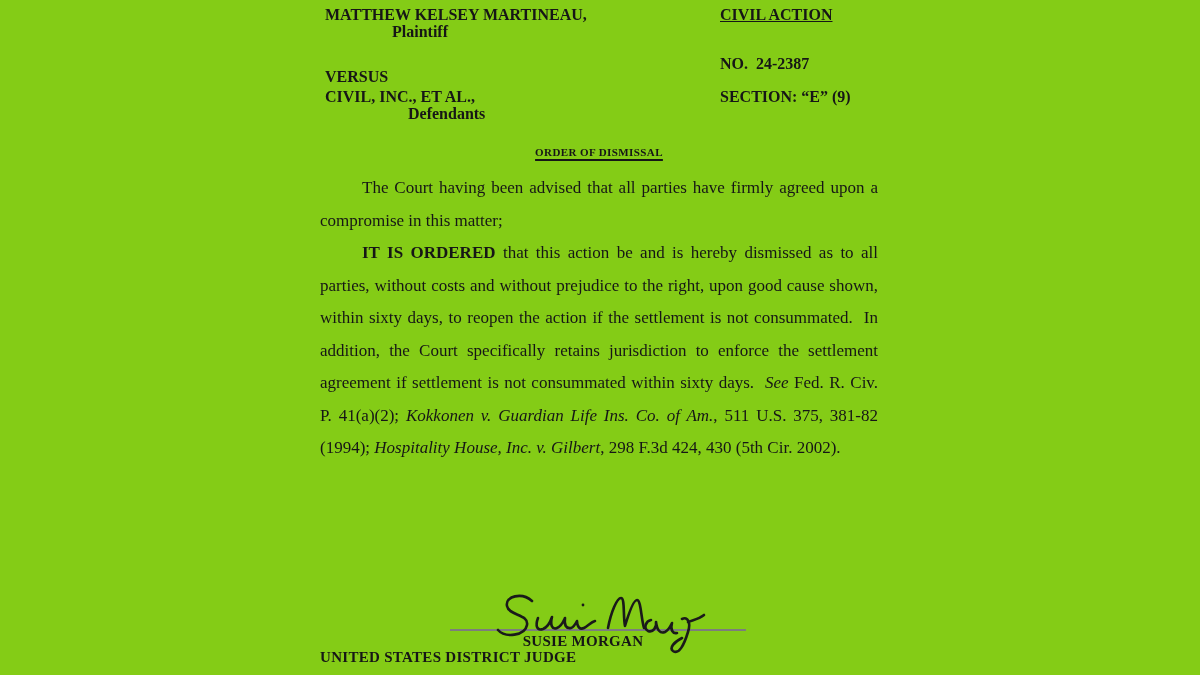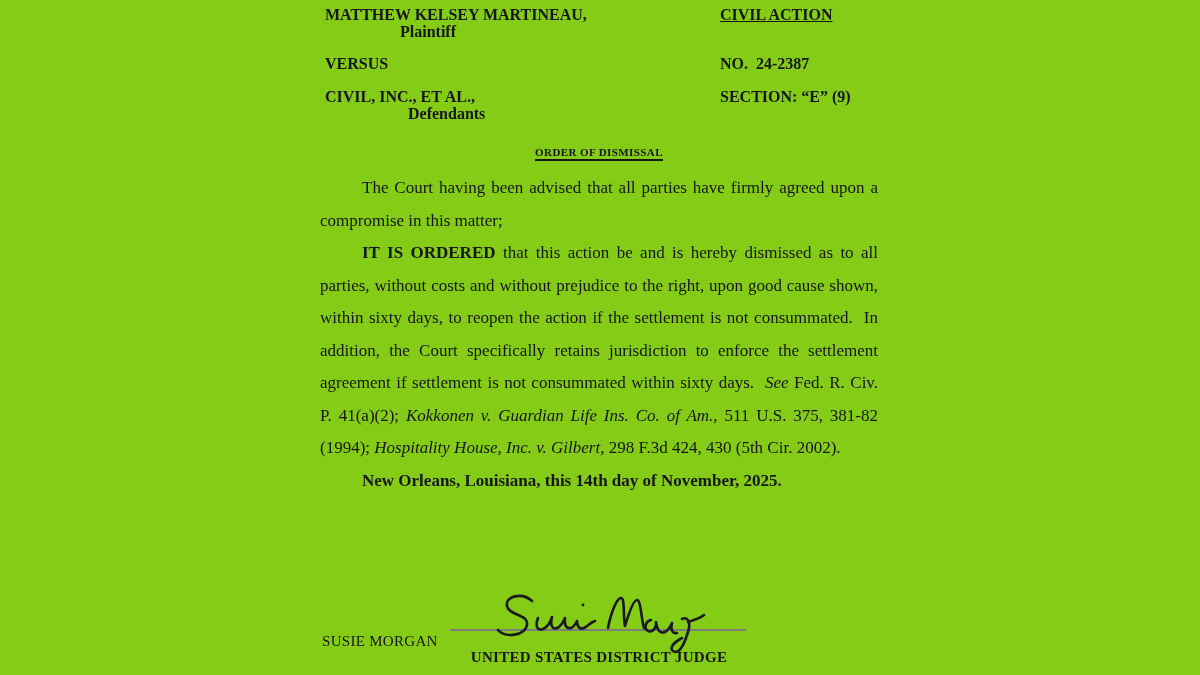--- a/index.html
+++ b/index.html
@@ -7,22 +7,22 @@
     position:relative;
     width:1200px;height:675px;
     background:#84cc16;
     font-family:"Liberation Serif", serif;
     color:#161616;
     overflow:hidden;
   }
   
   .cap{position:absolute;font-weight:bold;font-size:16px;line-height:18px;white-space:pre;}
   .cap-plaintiff{left:325px;top:6px;}
-  .cap-plaintiff-role{left:400px;top:23px;}
-  .cap-versus{left:325px;top:55px;}
+  .cap-plaintiff-role{left:392px;top:23px;}
+  .cap-versus{left:325px;top:68px;}
   .cap-defendant{left:325px;top:88px;}
   .cap-defendant-role{left:408px;top:105px;text-align:right;}
   .cap-civil{left:720px;top:6px;text-decoration:underline;}
   .cap-no{left:720px;top:55px;}
   .cap-section{left:720px;top:88px;}
   
   .order-title{
     position:absolute;left:320px;top:146px;width:558px;
     text-align:center;font-weight:bold;font-size:11px;
   }
@@ -41,26 +41,26 @@
   .body-text p{margin:0;text-indent:42px;}
   .body-text .b{font-weight:bold;}
   .body-text .i{font-style:italic;}
   
   .sig-line{
     position:absolute;left:450px;top:610px;width:296px;height:19px;
     border-bottom:2px solid #7d7d7d;
   }
   .sig-svg{position:absolute;left:492px;top:592px;}
   .sig-name{
-    position:absolute;left:322px;top:633px;width:558px;
-    text-align:left;font-weight:normal;font-size:15px;letter-spacing:0.3px;
+    position:absolute;left:304px;top:633px;width:558px;
+    text-align:center;font-weight:bold;font-size:15px;letter-spacing:0.3px;
   }
   .sig-title{
     position:absolute;left:320px;top:649px;width:558px;
-    text-align:center;font-weight:bold;font-size:15px;letter-spacing:0.3px;
+    font-weight:bold;font-size:15px;letter-spacing:0.3px;
   }
 </style>
 </head>
 <body>
 
 <div class="page">
 
   <div class="cap cap-plaintiff">MATTHEW KELSEY MARTINEAU,</div>
   <div class="cap cap-plaintiff-role">Plaintiff</div>
   <div class="cap cap-versus">VERSUS</div>
@@ -70,21 +70,20 @@
   <div class="cap cap-no">NO.&nbsp; 24-2387</div>
   <div class="cap cap-section">SECTION: “E” (9)</div>
 
   <div class="order-title">
     <span>ORDER OF DISMISSAL</span>
   </div>
 
   <div class="body-text" id="body-text">
       <p><span>The Court having been advised that all parties have firmly agreed upon a compromise in this matter;</span></p>
       <p><span class="b">IT IS ORDERED</span><span> that this action be and is hereby dismissed as to all parties, without costs and without prejudice to the right, upon good cause shown, within sixty days, to reopen the action if the settlement is not consummated.&nbsp; In addition, the Court specifically retains jurisdiction to enforce the settlement agreement if settlement is not consummated within sixty days.&nbsp; </span><span class="i">See</span><span> Fed. R. Civ. P. 41(a)(2); </span><span class="i">Kokkonen v. Guardian Life Ins. Co. of Am.</span><span>, 511 U.S. 375, 381-82 (1994); </span><span class="i">Hospitality House, Inc. v. Gilbert</span><span>, 298 F.3d 424, 430 (5th Cir. 2002).</span></p>
-      <p><span class="b">New Orleans, Louisiana, this 14th day of November, 2025.</span></p>
     </div>
 
   <div class="sig-line"></div>
 
   <svg class="sig-svg" width="215" height="62" viewBox="0 0 215 62">
     <g fill="none" stroke="#1a1a1a" stroke-width="2.6" stroke-linecap="round" stroke-linejoin="round">
 
       <path d="M40,9 C30,0 13,4 15,14 C17,24 37,22 35,33 C33,44 13,46 6,38"></path>
 
       <path d="M46,26 c-3,8 -1,13 5,11 c5,-2 8,-9 9,-12 c-2,8 0,13 5,11 c5,-2 7,-8 8,-10 c-1,7 1,11 6,10 c3,-1 5,-5 6,-7 c0,6 3,9 7,7 c4,-2 7,-6 11,-7"></path>

